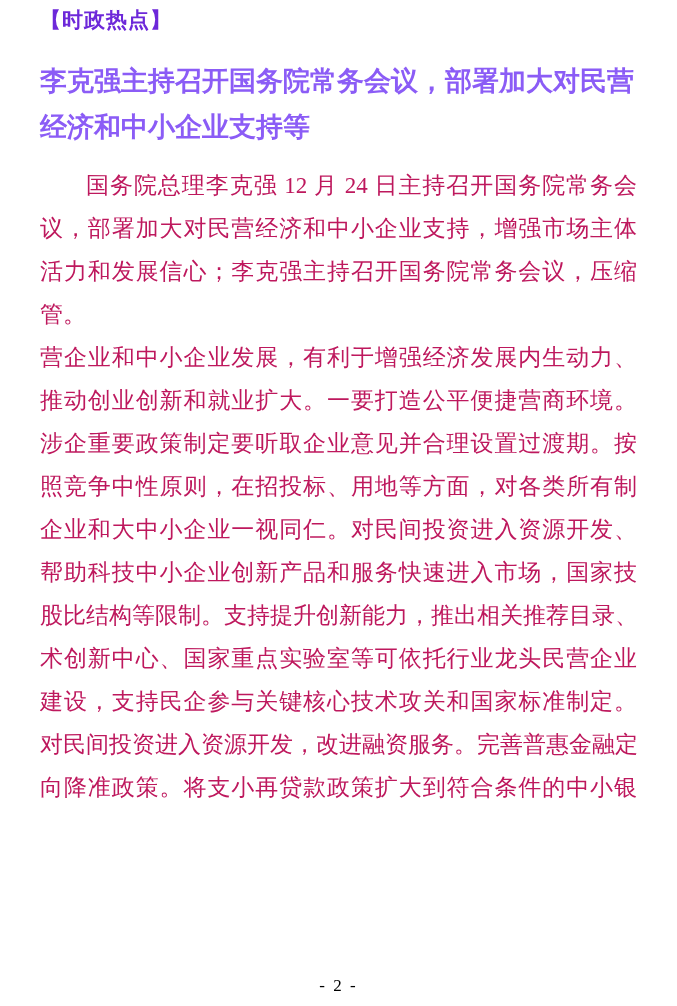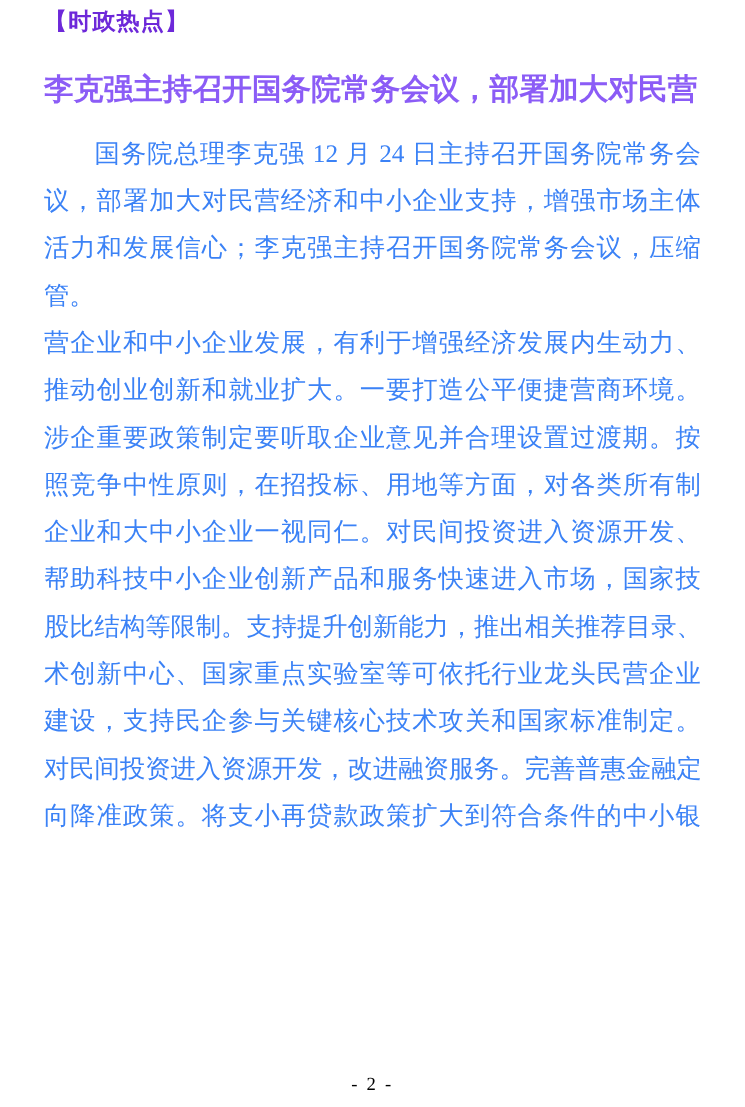--- a/index.html
+++ b/index.html
@@ -35,21 +35,21 @@
     line-height: 46px;
     color: #8b5cf6;
   }
   .doc-title .title-line {
     white-space: nowrap;
   }
   .body-text {
     margin-top: 14px;
     font-size: 23px;
     line-height: 43px;
-    color: #3b82f6;
+    color: #be185d;
   }
   .text-line {
     height: 43px;
     overflow: hidden;
     text-align: justify;
     text-align-last: justify;
     white-space: nowrap;
   }
   .text-line.indent {
     text-indent: 46px;
@@ -70,20 +70,21 @@
 </style>
 </head>
 <body>
 
 <div class="page">
 
   <div class="section-label">【时政热点】</div>
 
   <div class="doc-title">
     <div class="title-line">李克强主持召开国务院常务会议，部署加大对民营</div>
+    <div class="title-line">经济和中小企业支持等</div>
   </div>
 
   <div class="body-text">
 
     <div>
       <div class="text-line indent">国务院总理李克强 12 月 24 日主持召开国务院常务会</div>
       <div class="text-line">议，部署加大对民营经济和中小企业支持，增强市场主体</div>
       <div class="text-line">活力和发展信心；李克强主持召开国务院常务会议，压缩</div>
       <div class="text-line end">管。</div>
     </div>

